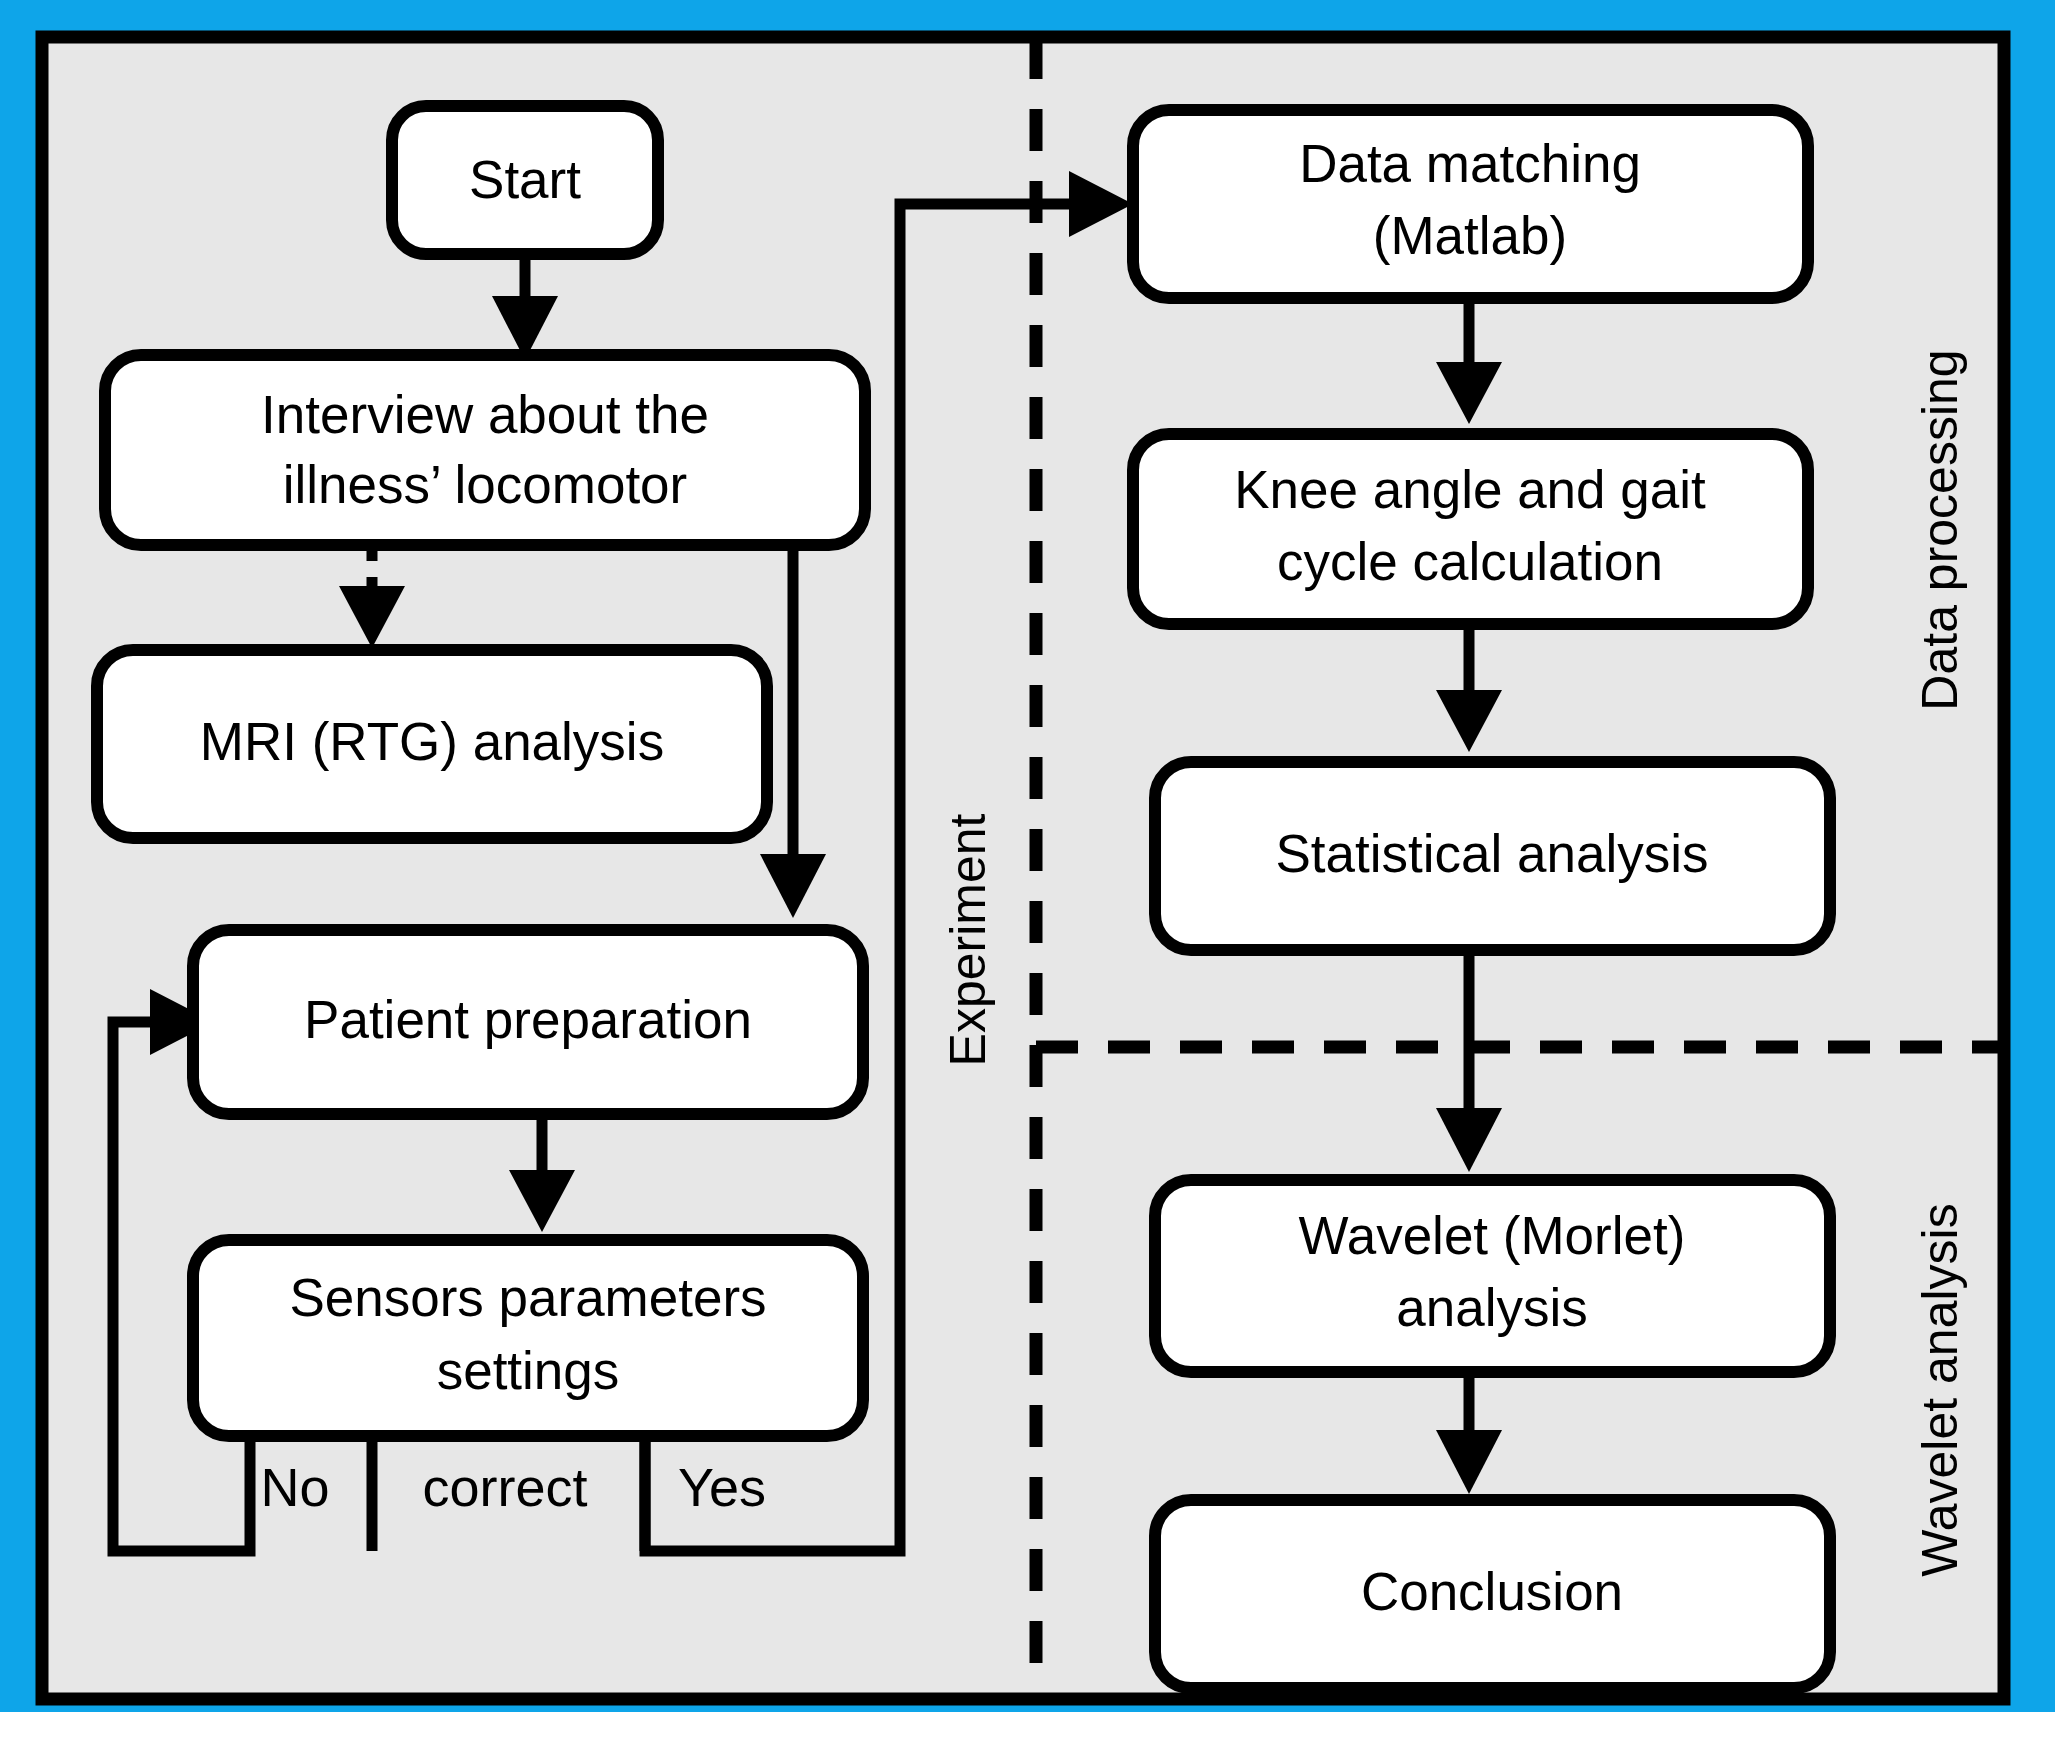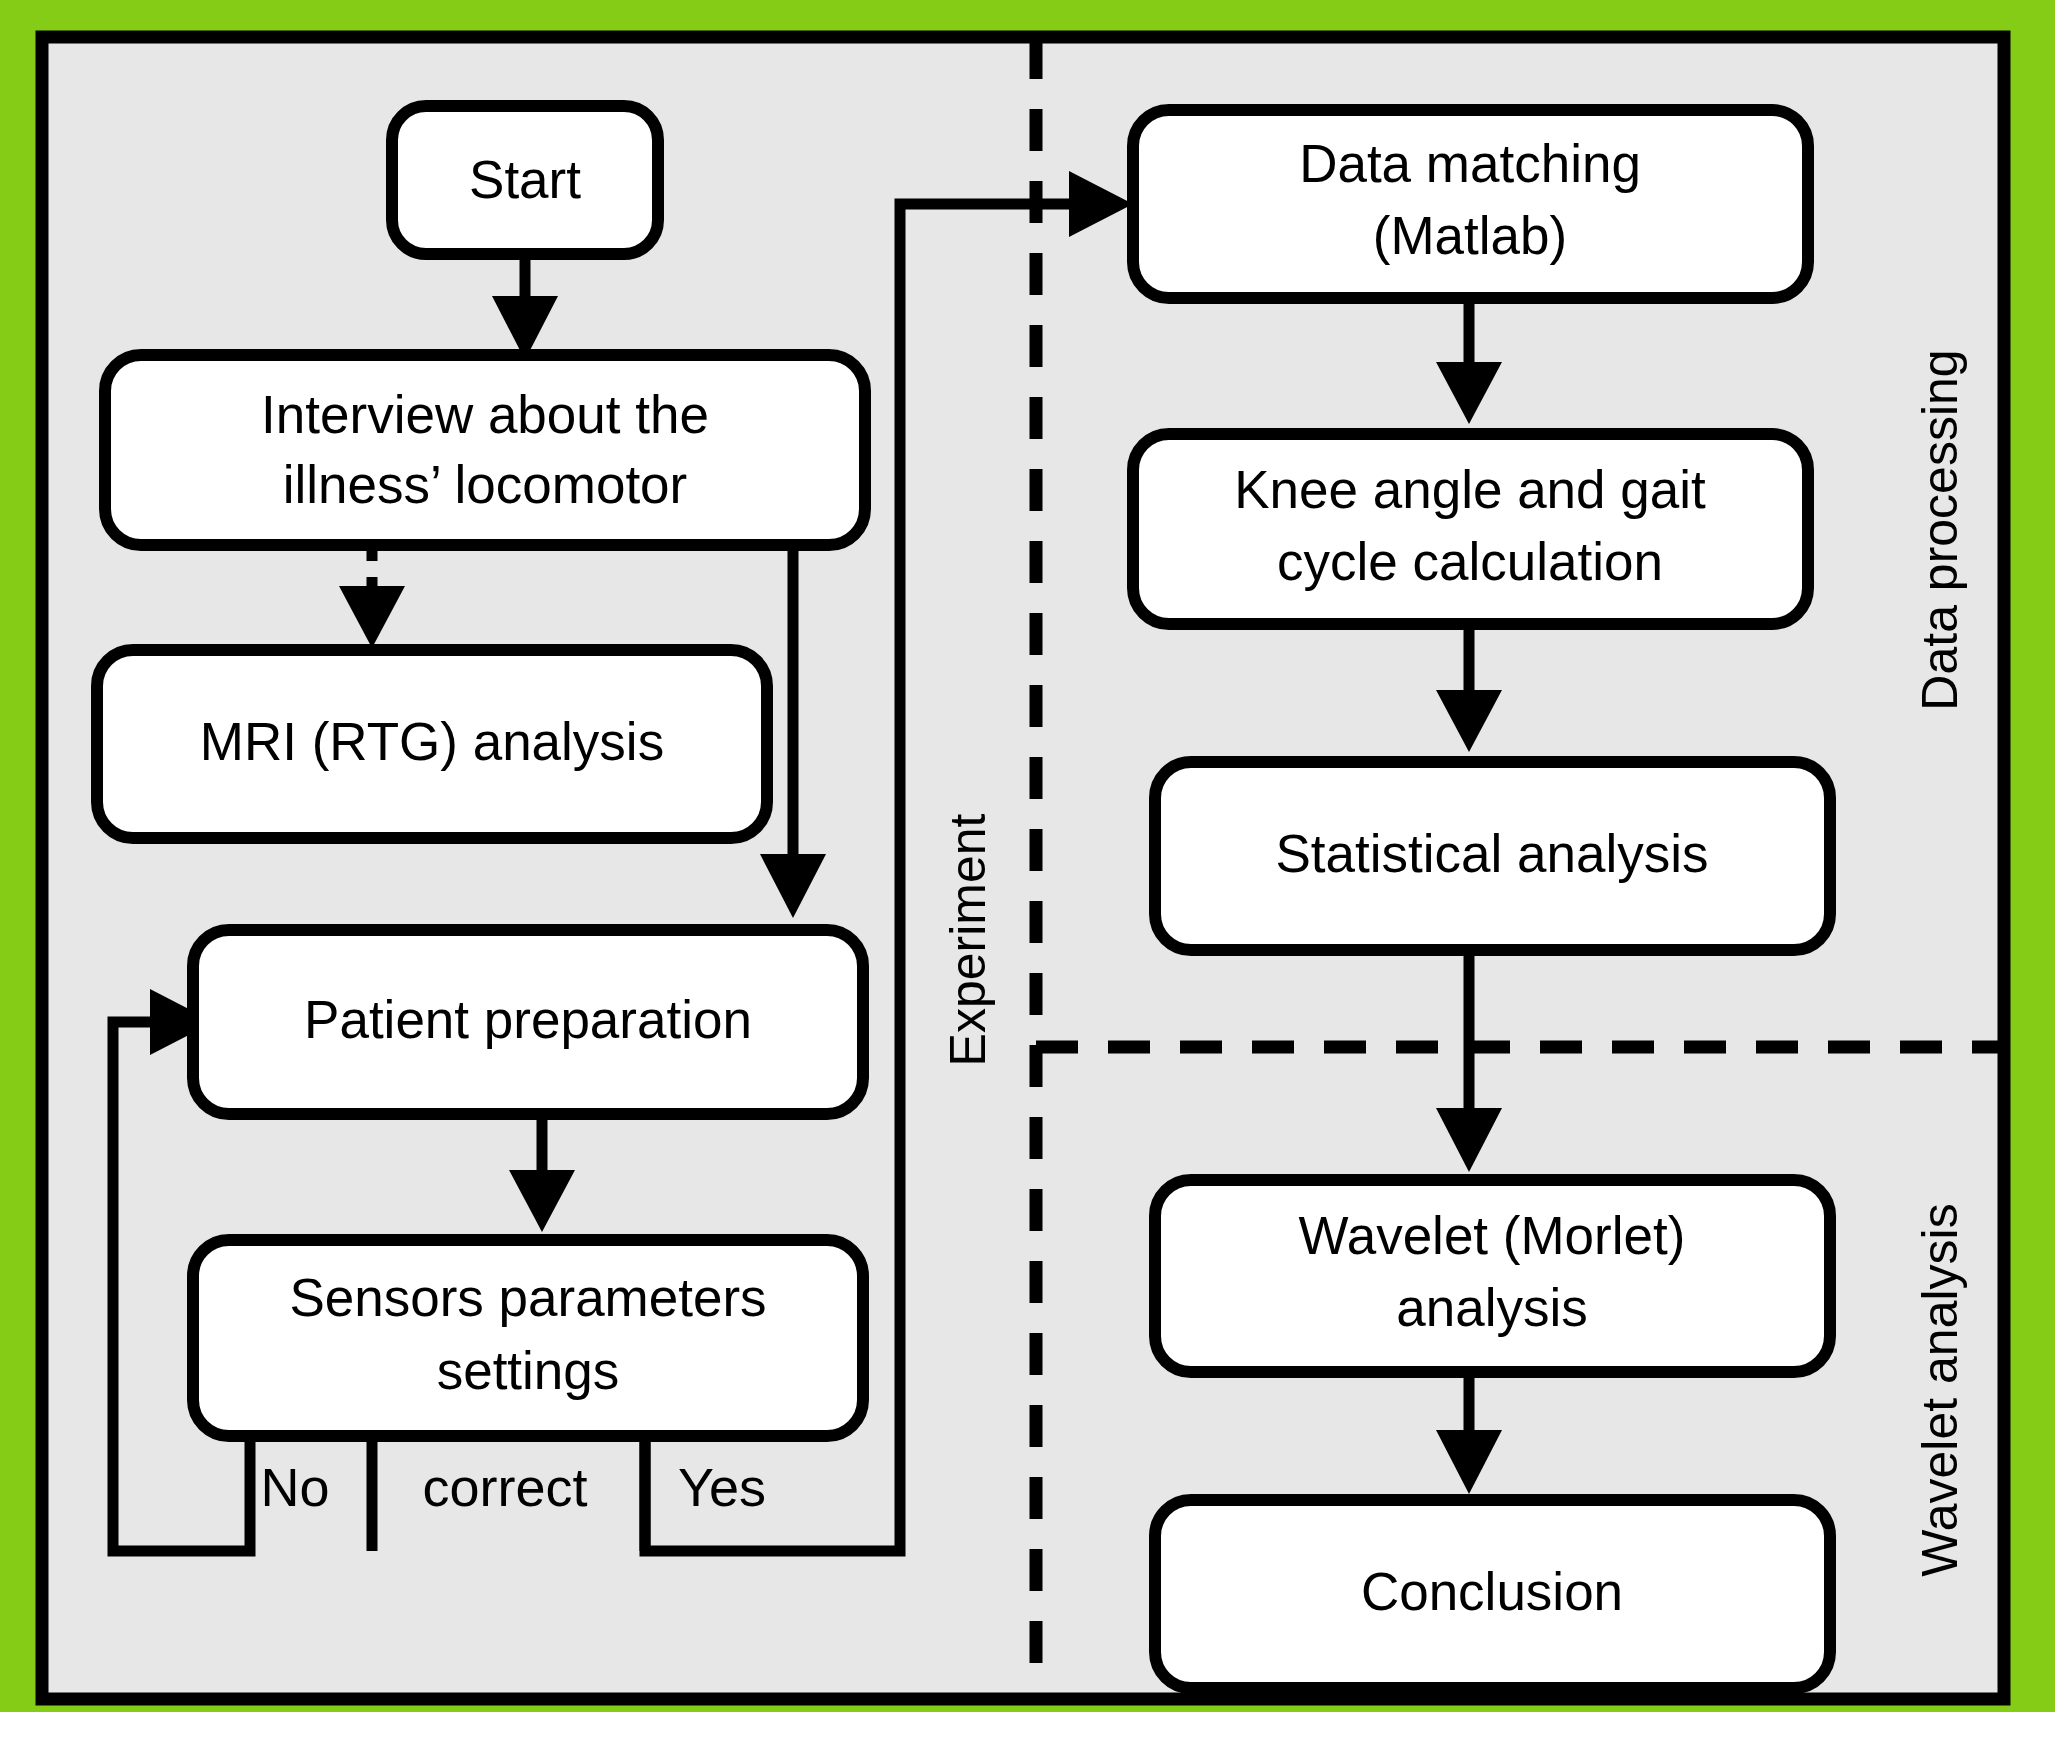--- a/index.html
+++ b/index.html
@@ -4,21 +4,21 @@
 <style>
   html, body {
     margin: 0;
     padding: 0;
     background: #ffffff;
   }
   #canvas {
     position: relative;
     width: 2055px;
     height: 1712px;
-    background: #84cc16;
+    background: #0ea5e9;
     font-family: "Liberation Sans", sans-serif;
   }
   svg.flow {
     position: absolute;
     left: 0;
     top: 0;
     width: 2055px;
     height: 1748px;
     display: block;
   }

